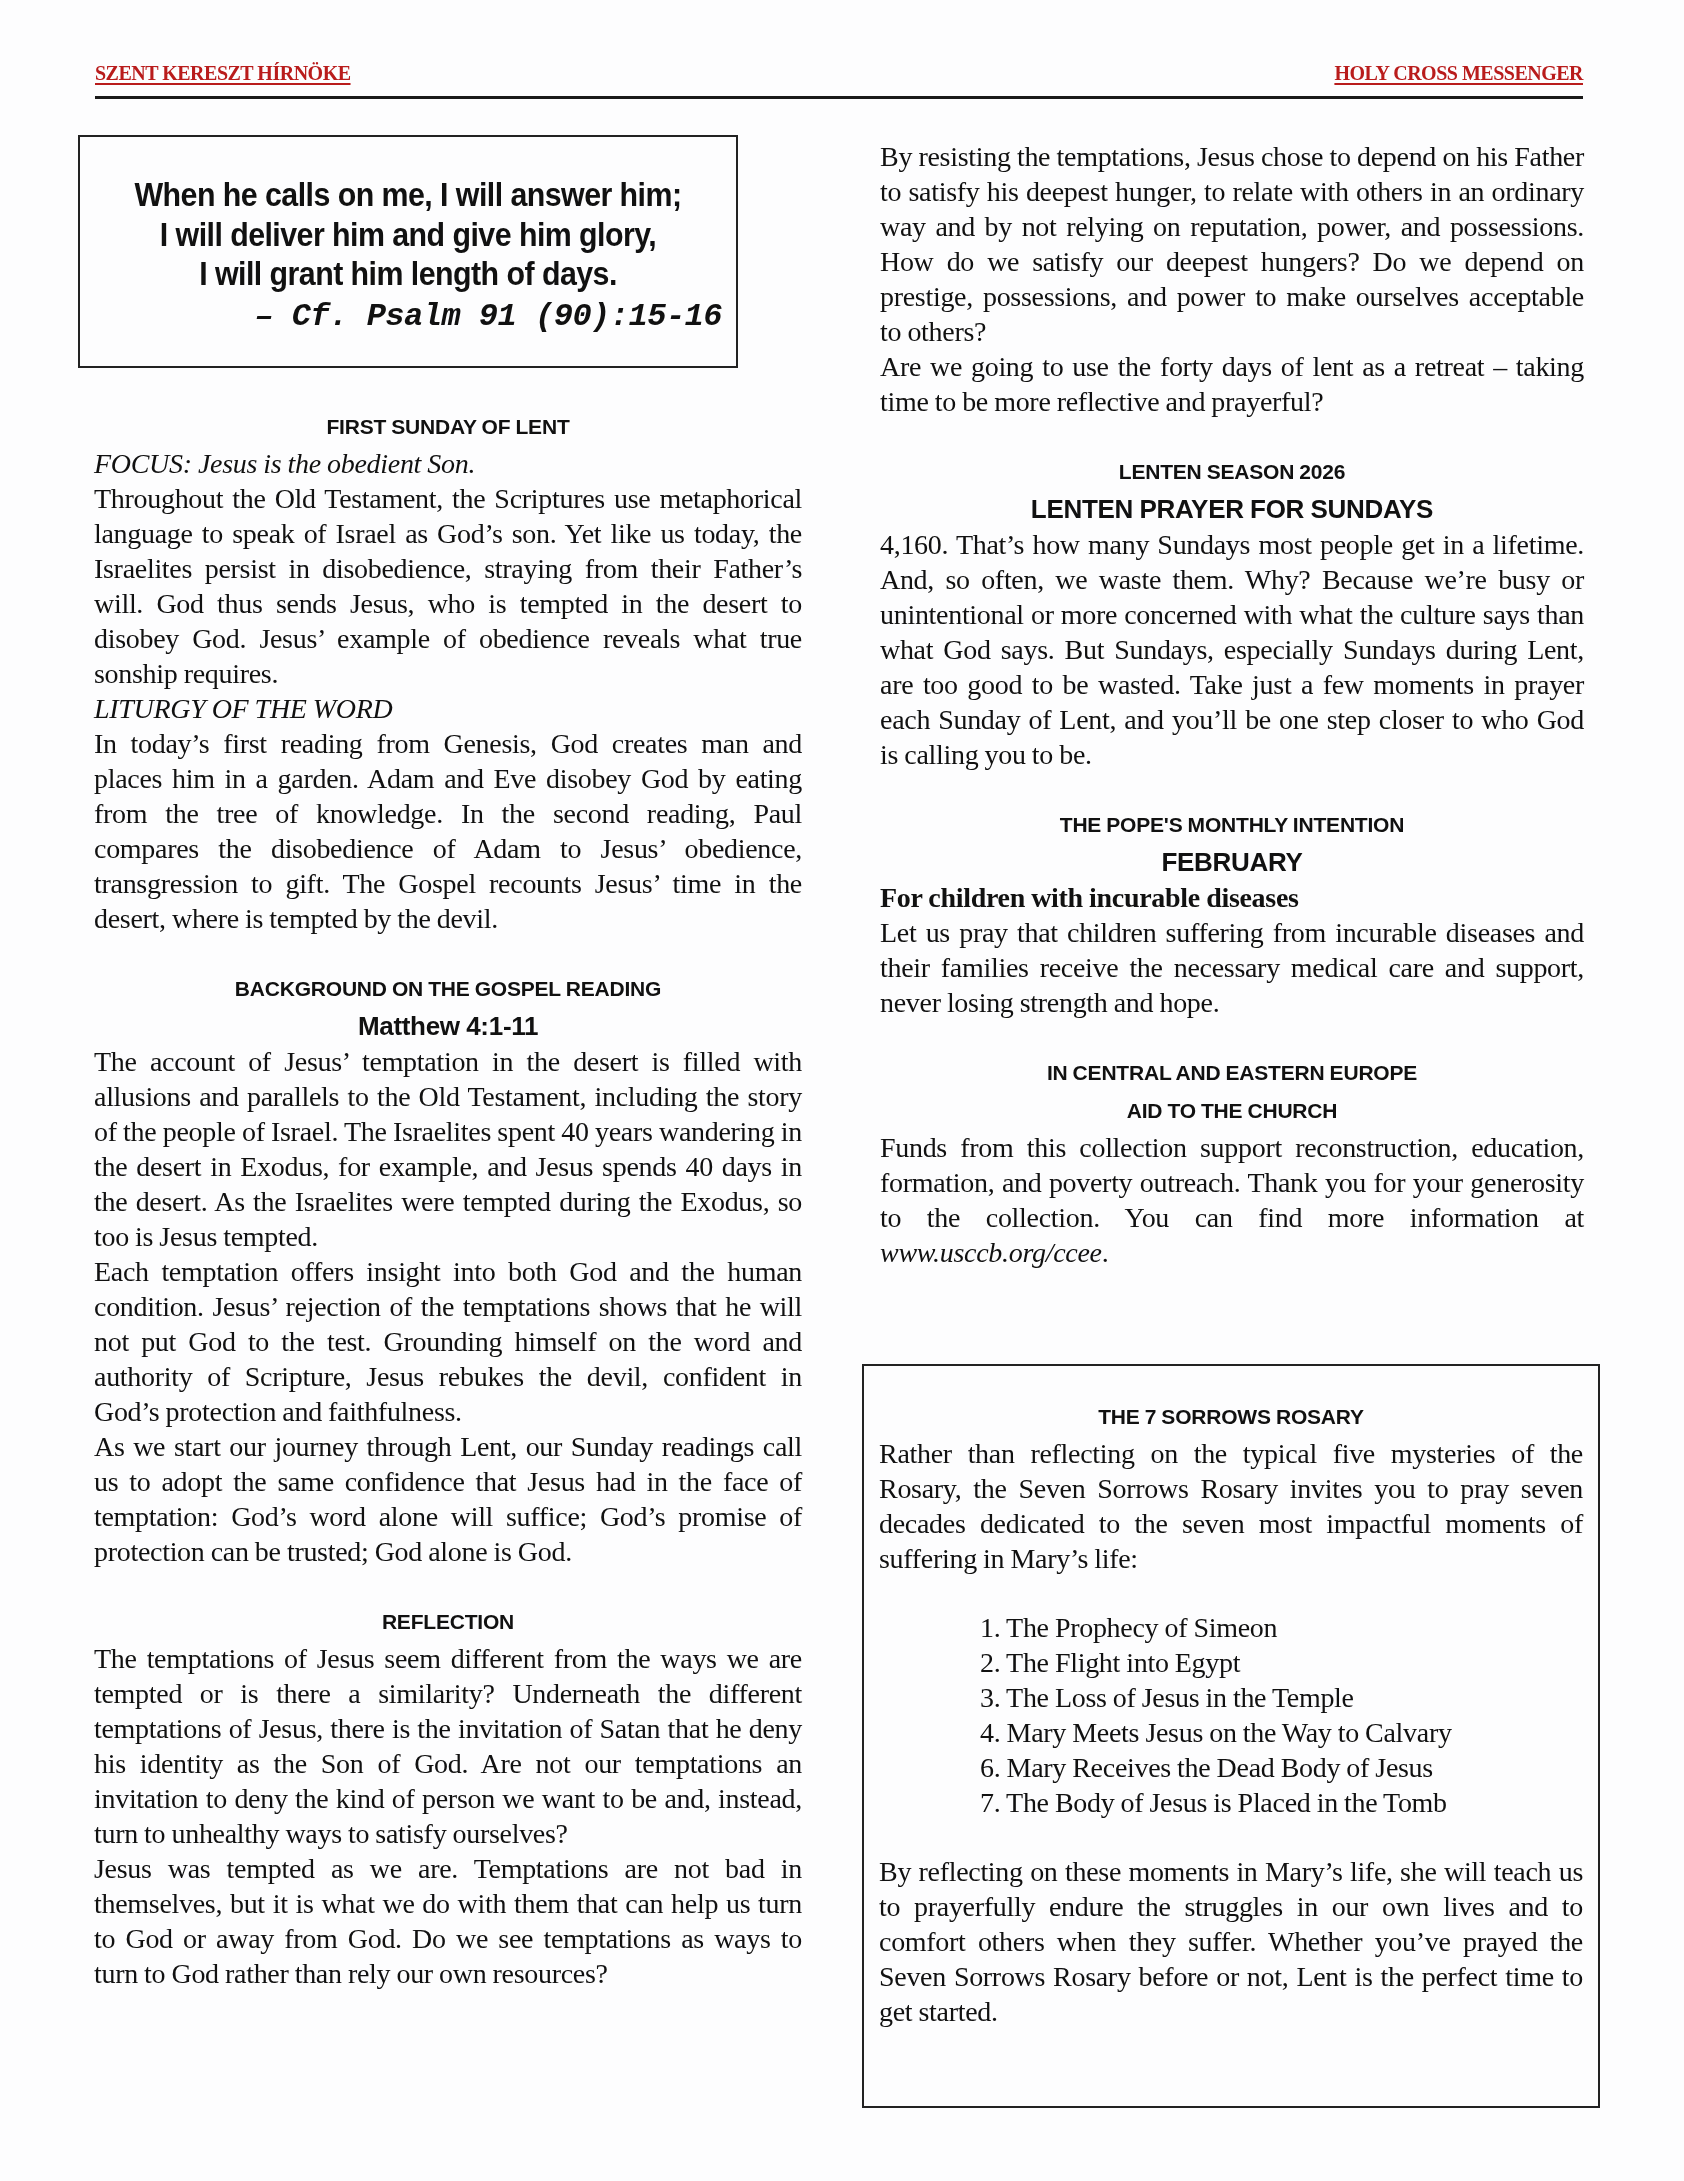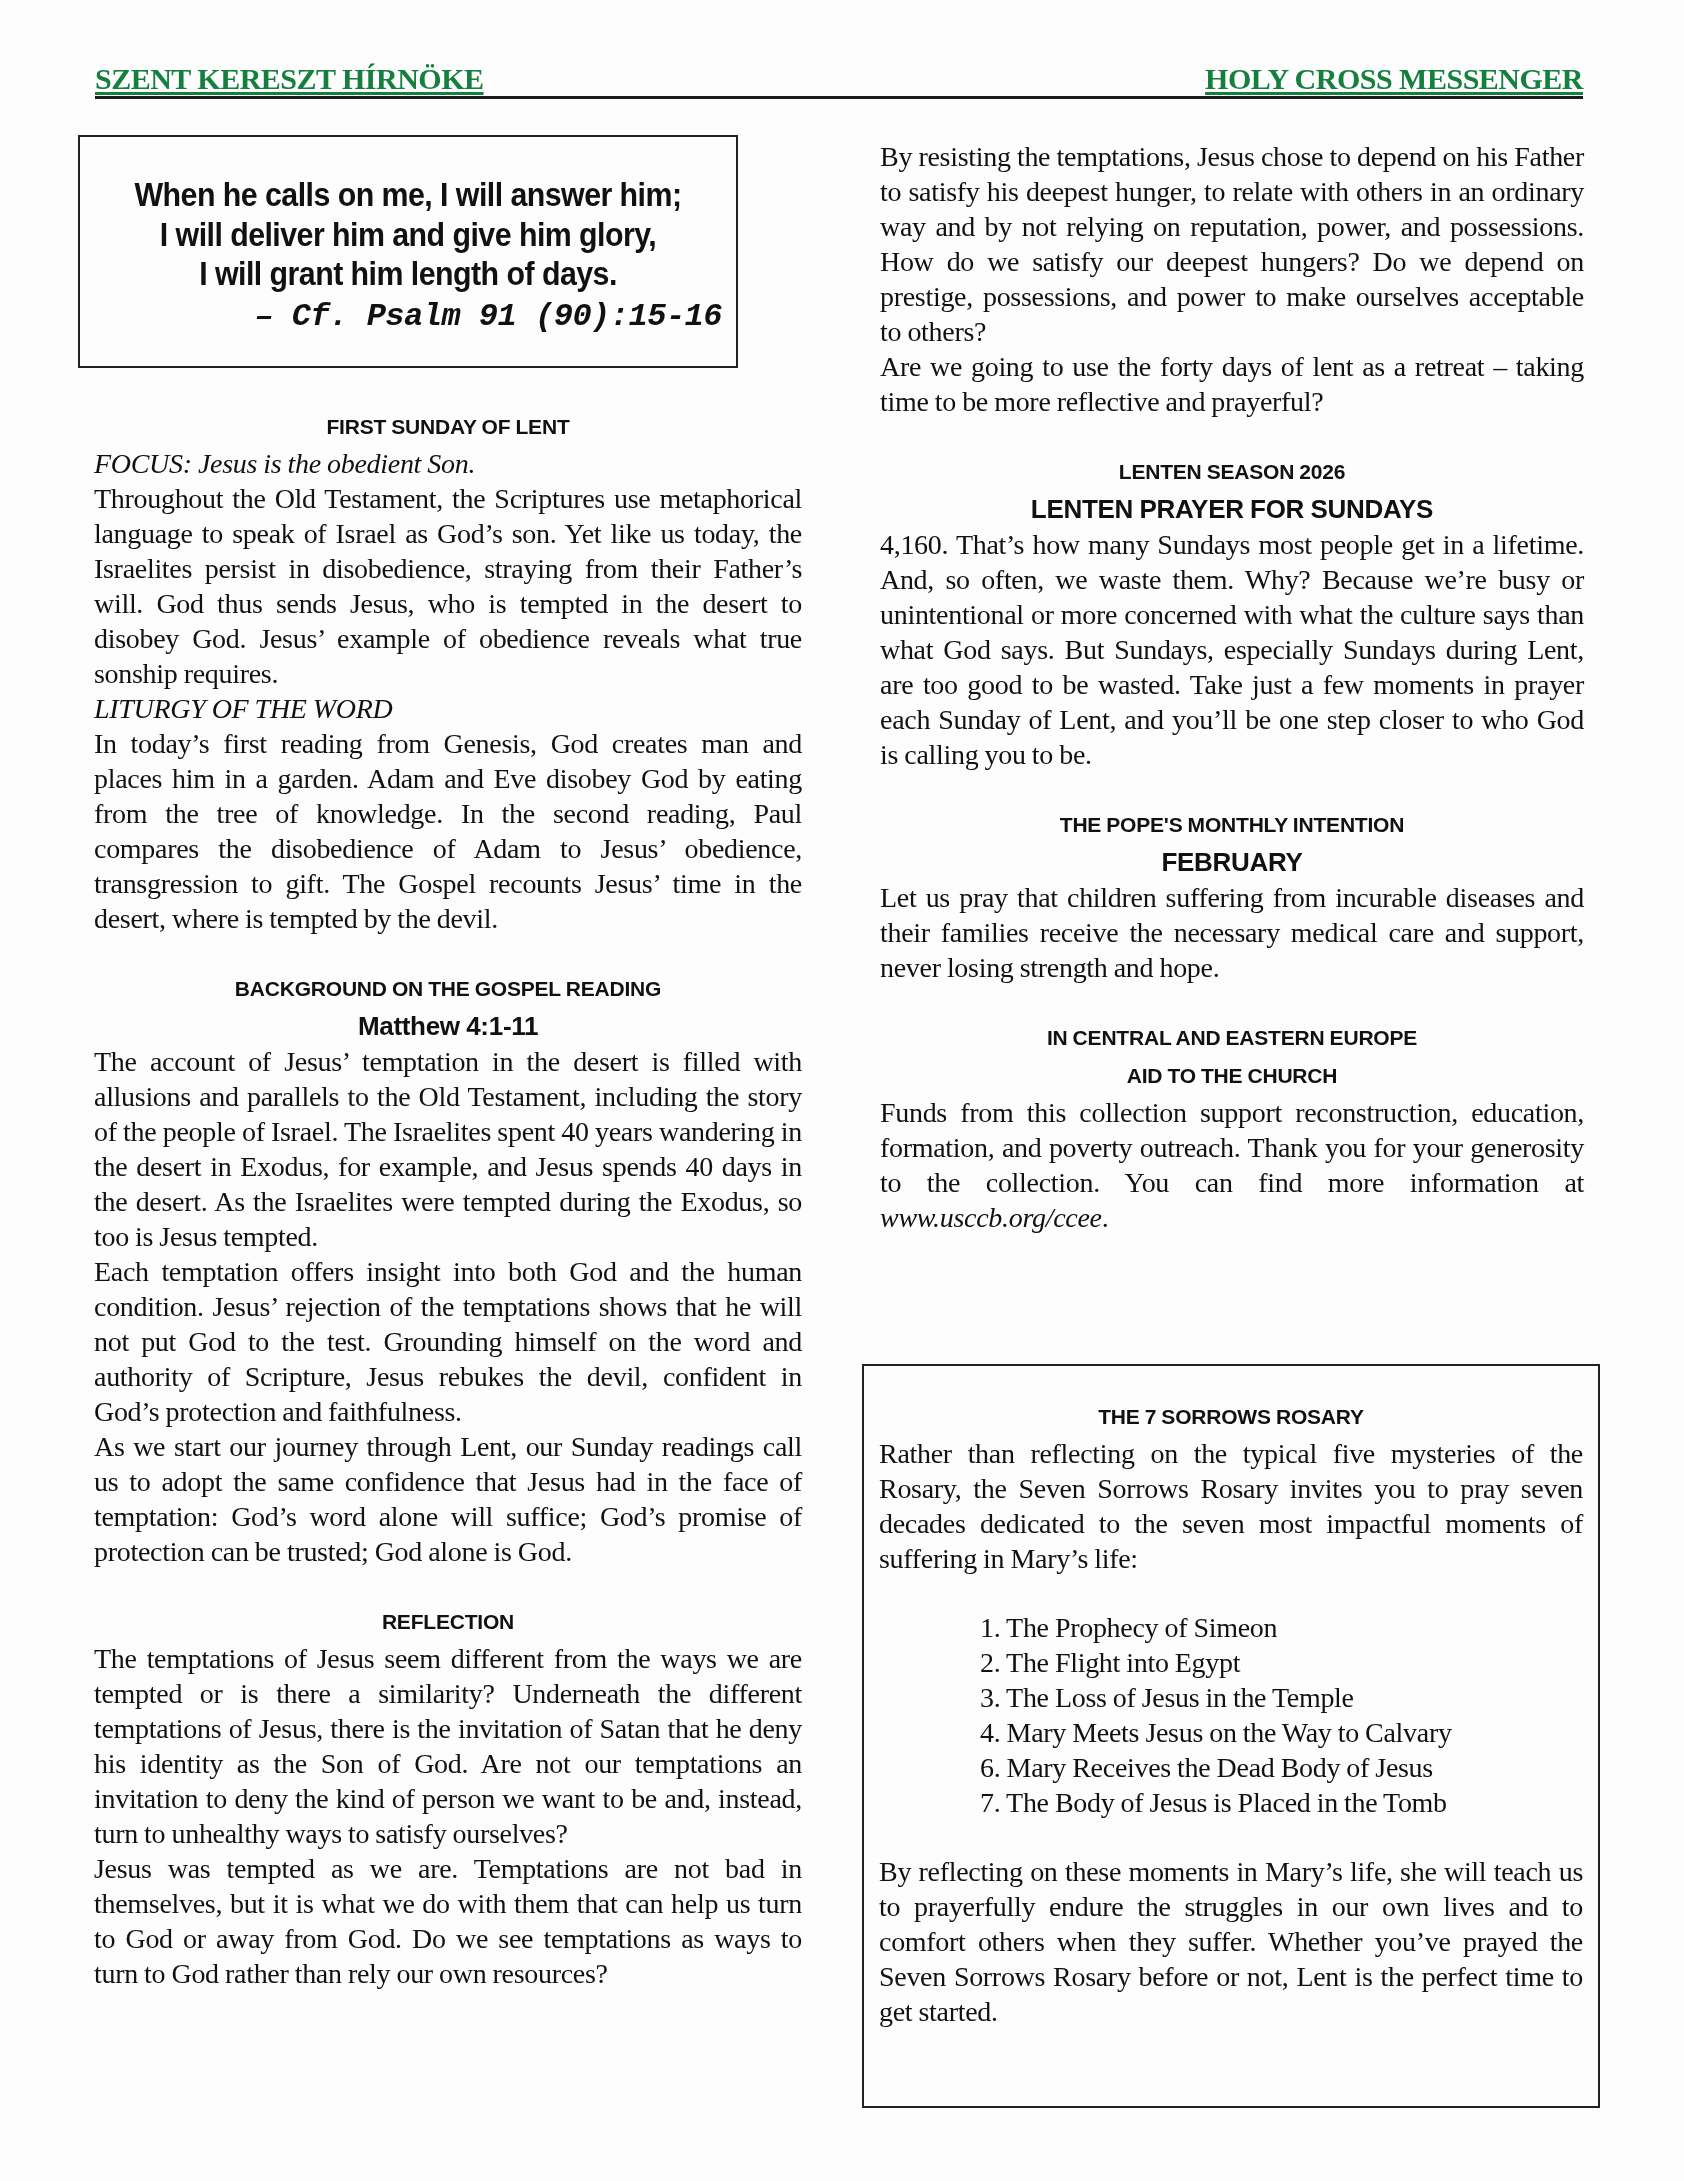--- a/index.html
+++ b/index.html
@@ -3,21 +3,21 @@
 <meta charset="utf-8">
 <style>
   html, body { margin: 0; padding: 0; }
   body {
     width: 1685px; height: 2181px; position: relative; overflow: hidden;
     background: #fdfdfe; color: #111;
     font-family: "Liberation Serif", serif;
   }
   .hdr {
     position: absolute; top: 62px; font-family: "Liberation Serif", serif;
-    font-weight: bold; font-size: 30px; letter-spacing: -0.5px; color: #15803d;
+    font-weight: bold; font-size: 20px; letter-spacing: -0.5px; color: #b91c1c;
     text-decoration: underline; text-underline-offset: 3px;
   }
   #hdr-left { left: 95px; }
   #hdr-right { right: 102px; }
   .rule {
     position: absolute; left: 95px; right: 102px; top: 96px; height: 3px; background: #1a1a1a;
   }
   .quote-box {
     position: absolute; left: 78px; top: 135px; width: 660px; height: 233px;
     border: 2px solid #222; box-sizing: border-box;
@@ -103,20 +103,21 @@
   <div class="gap"></div>
   <section>
     <p class="h">LENTEN SEASON 2026</p>
     <p class="sh">LENTEN PRAYER FOR SUNDAYS</p>
     <p>4,160. That’s how many Sundays most people get in a lifetime. And, so often, we waste them. Why? Because we’re busy or unintentional or more concerned with what the culture says than what God says. But Sundays, especially Sundays during Lent, are too good to be wasted. Take just a few moments in prayer each Sunday of Lent, and you’ll be one step closer to who God is calling you to be.</p>
   </section>
   <div class="gap"></div>
   <section>
     <p class="h">THE POPE'S MONTHLY INTENTION</p>
     <p class="sh">FEBRUARY</p>
+    <p class="b">For children with incurable diseases</p>
     <p>Let us pray that children suffering from incurable diseases and their families receive the necessary medical care and support, never losing strength and hope.</p>
   </section>
   <div class="gap"></div>
   <section>
     <p class="h">IN CENTRAL AND EASTERN EUROPE</p>
     <p class="h">AID TO THE CHURCH</p>
     <p><span>Funds from this collection support reconstruction, education, formation, and poverty outreach. Thank you for your generosity to the collection. You can find more information at </span><span class="it">www.usccb.org/ccee</span><span>.</span></p>
   </section>
 </div>
 

